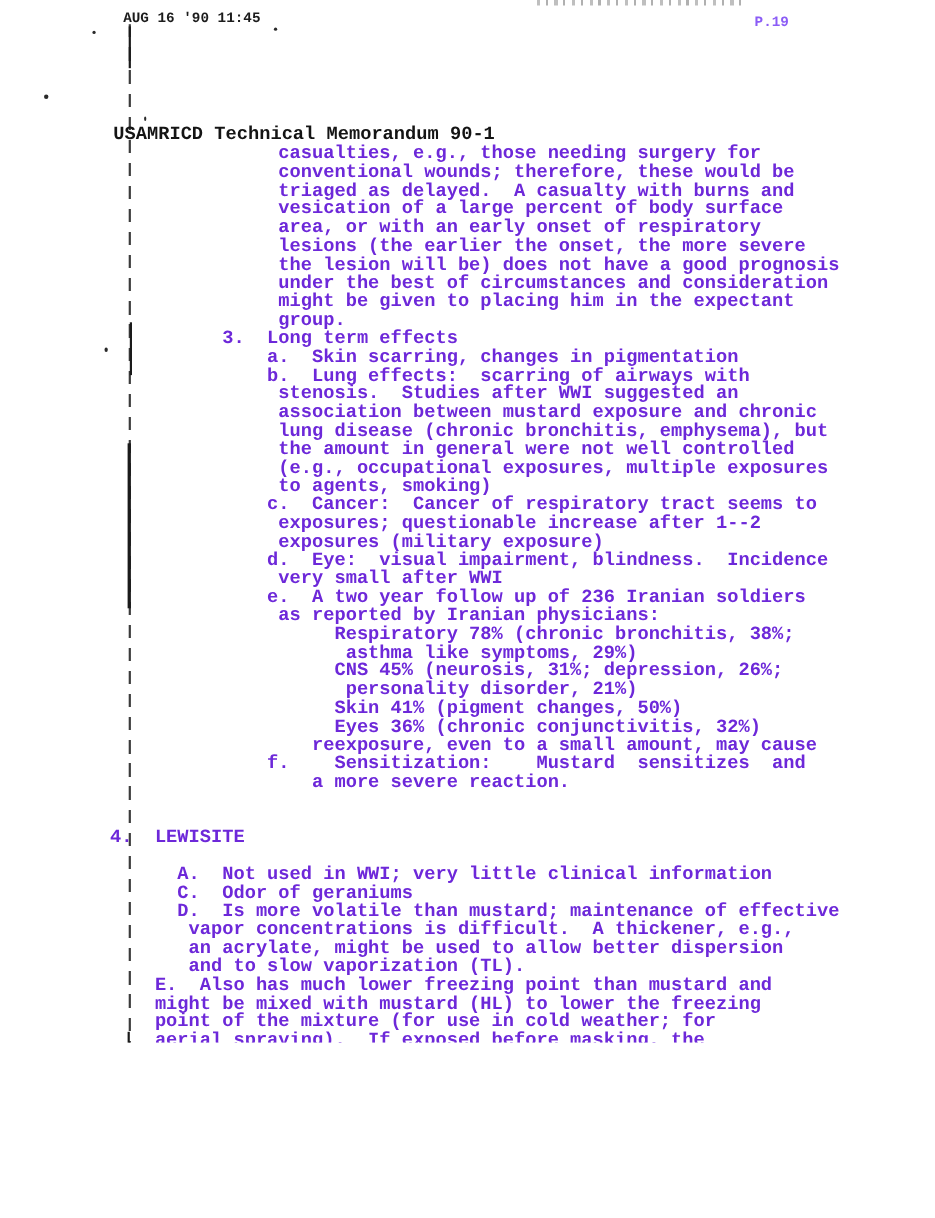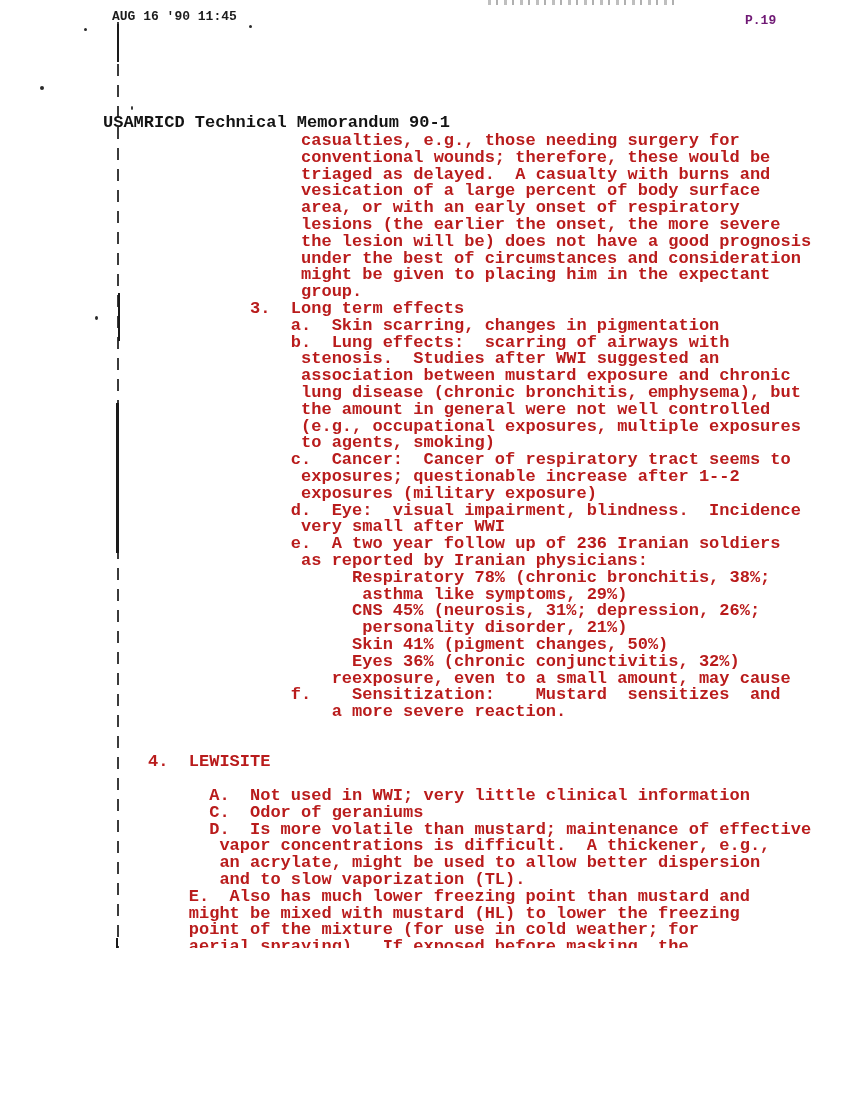--- a/index.html
+++ b/index.html
@@ -11,23 +11,23 @@
     font-family:"Liberation Mono","DejaVu Sans Mono",monospace;
     color:#161616;
   }
   
   .fax-stamp{
     position:absolute;top:9px;left:112px;
     font:bold 13px/15px "Liberation Mono","DejaVu Sans Mono",monospace;
     color:#1c1c1c;white-space:pre;
   }
   .fax-page{
-    position:absolute;top:13px;left:745px;
+    position:absolute;top:13px;left:686px;
     font:bold 13px/15px "Liberation Mono","DejaVu Sans Mono",monospace;
-    color:#701a75;white-space:pre;
+    color:#8b5cf6;white-space:pre;
   }
   
   .top-smudge{
     position:absolute;top:0;left:488px;width:190px;height:5px;
     background:repeating-linear-gradient(90deg,#8a8a8a 0 3px,transparent 3px 8px,#6f6f6f 8px 10px,transparent 10px 16px);
     opacity:.55;
   }
   
   .vline-dashed{
     position:absolute;left:117px;top:22px;width:2px;height:1053px;
@@ -47,22 +47,21 @@
   .sp5{left:131px;top:106px;width:2px;height:4px;}
   
   .doc-title{
     position:absolute;top:113px;left:103px;
     font:bold 17px/20px "Liberation Mono","DejaVu Sans Mono",monospace;
     white-space:pre;color:#141414;
   }
   .doc-body{
     position:absolute;top:133px;left:100px;
     font:bold 17px/16.8px "Liberation Mono","DejaVu Sans Mono",monospace;
-    color:#b91c1c;
-    margin-left:48px;
+    color:#6d28d9;
   }
   .doc-body .line{white-space:pre;height:16.8px;}
   .page-number{
     position:absolute;top:993px;left:424px;
     font:bold 17px/17px "Liberation Mono","DejaVu Sans Mono",monospace;
     color:#141414;white-space:pre;
   }
 </style>
 </head>
 <body>

